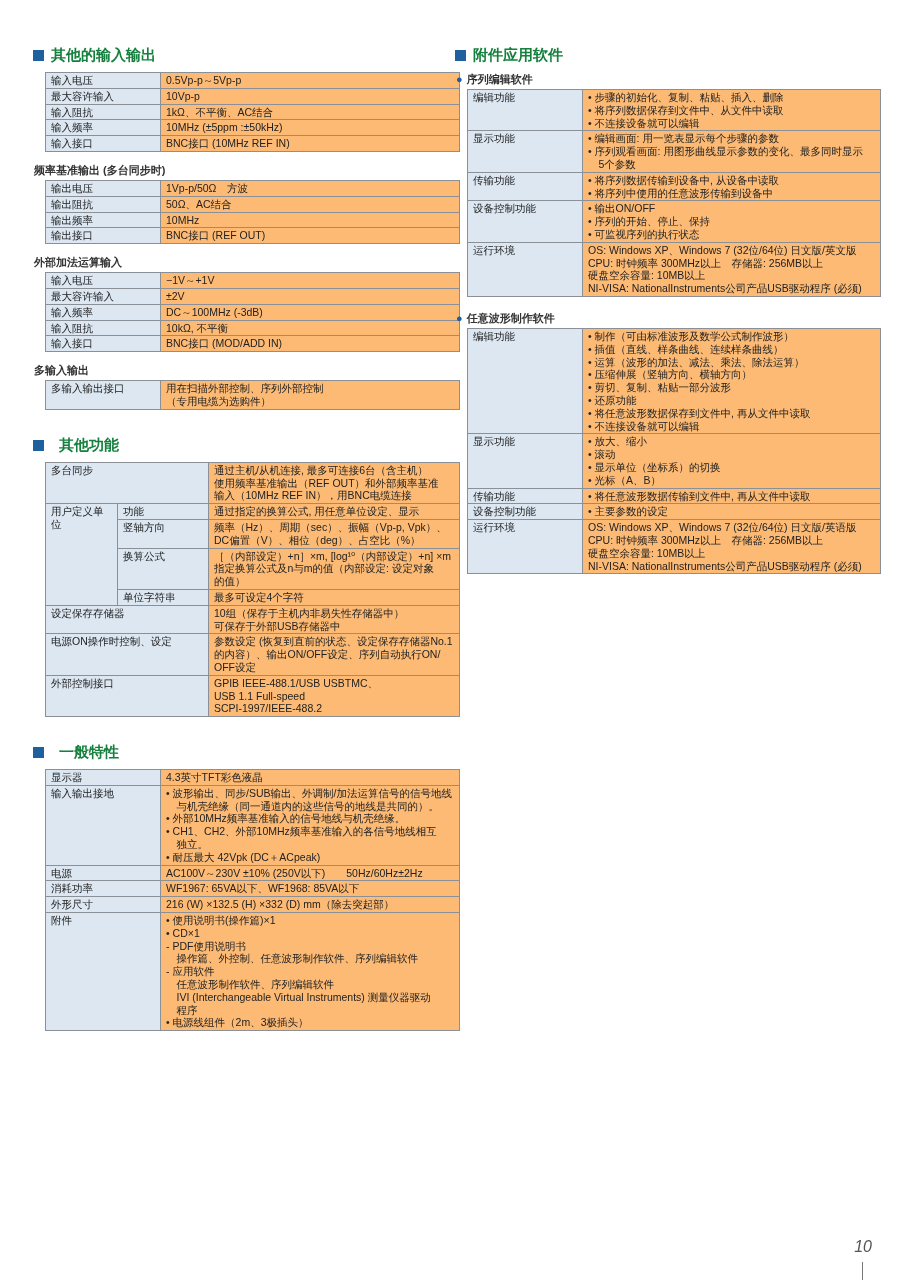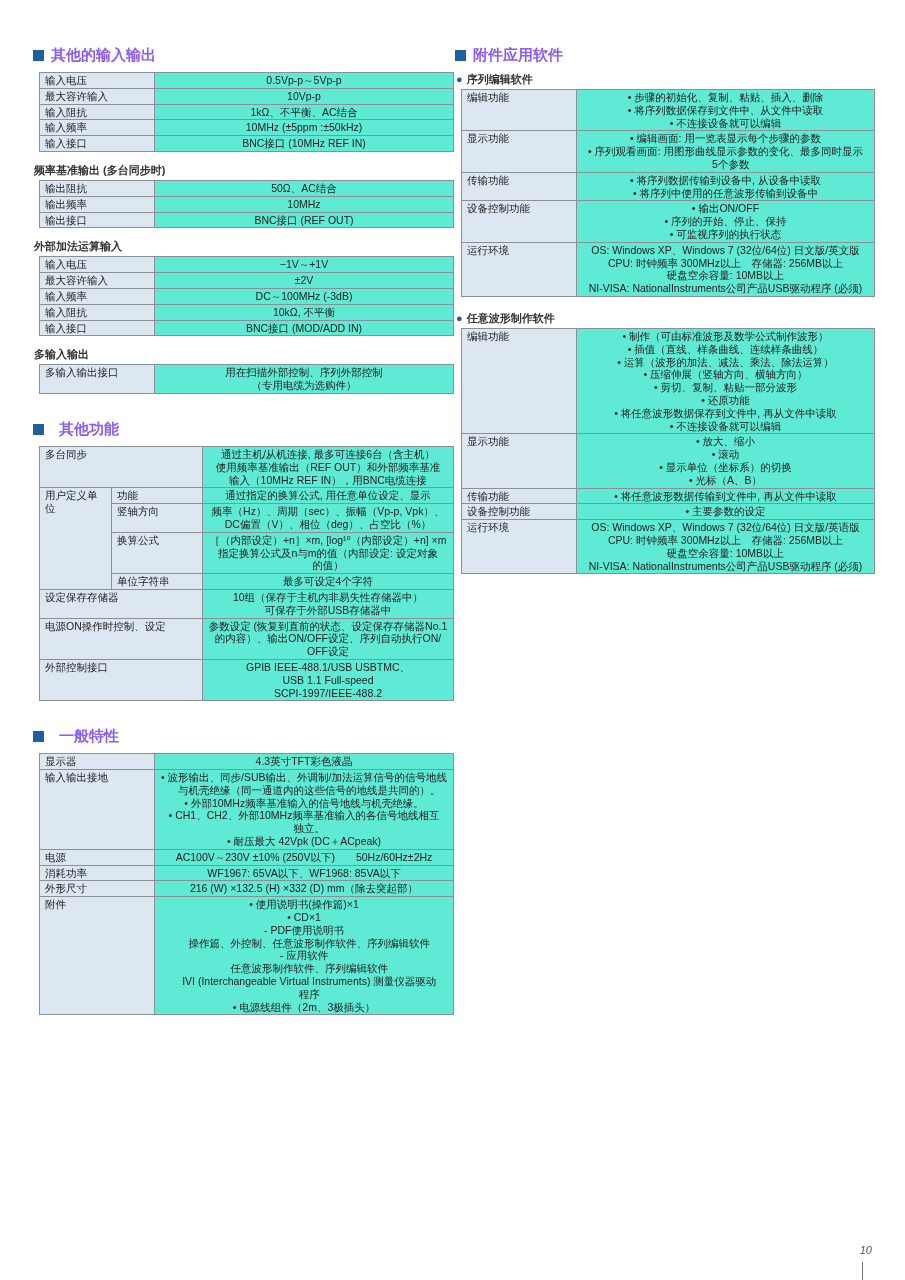--- a/index.html
+++ b/index.html
@@ -5,40 +5,40 @@
   html,body{margin:0;padding:0;}
   body{
     width:905px;height:1280px;background:#ffffff;
     font-family:"Liberation Sans","DejaVu Sans",sans-serif;
     color:#222;position:relative;overflow:hidden;
   }
   .col{position:absolute;top:46px;}
   .col-left{left:33px;width:415px;}
   .col-right{left:455px;width:414px;}
 
-  .h1{display:flex;align-items:center;font-size:15px;font-weight:bold;color:#8b5cf6;margin:0 0 7px 0;}
+  .h1{display:flex;align-items:center;font-size:15px;font-weight:bold;color:#15803d;margin:0 0 7px 0;}
   .h1 .sq{display:inline-block;width:11px;height:11px;background:#1e5f9e;margin-right:7px;flex:0 0 auto;}
   .h1.space-above{margin-top:26px;gap:8px;}
 
   .h2{font-size:11px;font-weight:bold;color:#333;margin:0 0 3px 1px;line-height:14px;}
   .h2 .dot{color:#1e5f9e;margin-right:4px;font-size:11px;}
 
-  table.spec{border-collapse:collapse;width:100%;margin:0 0 11px 6px;table-layout:fixed;}
+  table.spec{border-collapse:collapse;width:100%;margin:0 0 11px 12px;table-layout:fixed;}
   table.spec td{
     border:1px solid #8a9096;padding:1px 5px;vertical-align:top;
     font-size:10.5px;line-height:12.8px;
   }
   td.lbl,td.sub{background:#dce7f2;white-space:pre-line;}
-  td.val{background:#5eead4;white-space:pre-line;word-wrap:break-word;text-align:center;}
+  td.val{background:#fdba74;white-space:pre-line;word-wrap:break-word;}
   .c-lbl{width:115px;}
   .c-grpA{width:72px;}
   .c-grpB{width:91px;}
   table.last{margin-bottom:0;}
 
-  .pagenum{position:absolute;right:33px;bottom:24px;font-size:11px;font-style:italic;color:#555;}
+  .pagenum{position:absolute;right:33px;bottom:24px;font-size:16px;font-style:italic;color:#555;}
   .pagetick{position:absolute;right:42px;bottom:0;width:1px;height:18px;background:#777;}
 </style>
 </head>
 <body>
 
 <div class="col col-left">
 
   <div class="h1">
     <span class="sq"></span>
     <span>其他的输入输出</span>
@@ -73,20 +73,24 @@
       </tbody>
   </table>
 
   <div class="h2">频率基准输出 (多台同步时)</div>
   <table class="spec">
     <colgroup>
         <col class="c-lbl">
         <col>
       </colgroup>
       <tbody>
+        <tr>
+          <td class="lbl">输出电压</td>
+          <td class="val">1Vp-p/50Ω　方波</td>
+        </tr>
         <tr>
           <td class="lbl">输出阻抗</td>
           <td class="val">50Ω、AC结合</td>
         </tr>
         <tr>
           <td class="lbl">输出频率</td>
           <td class="val">10MHz</td>
         </tr>
         <tr>
           <td class="lbl">输出接口</td>

